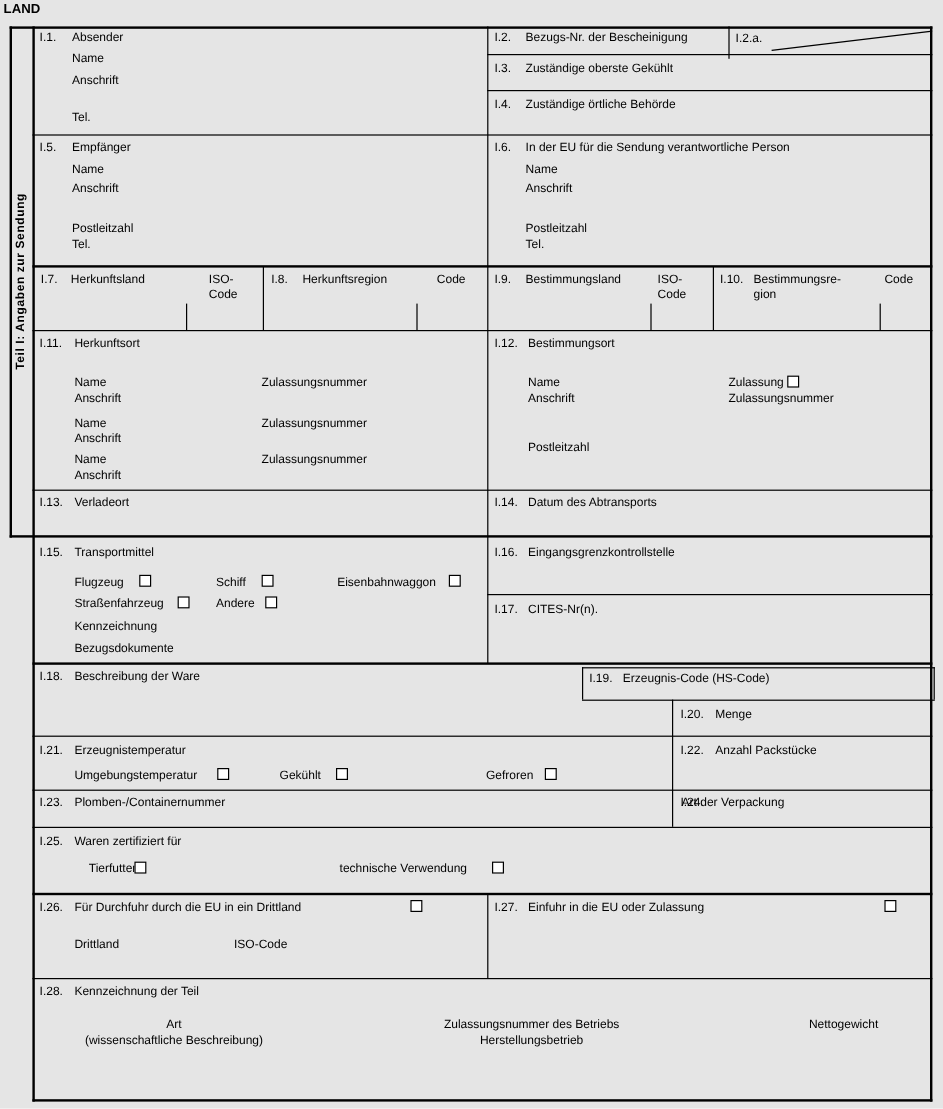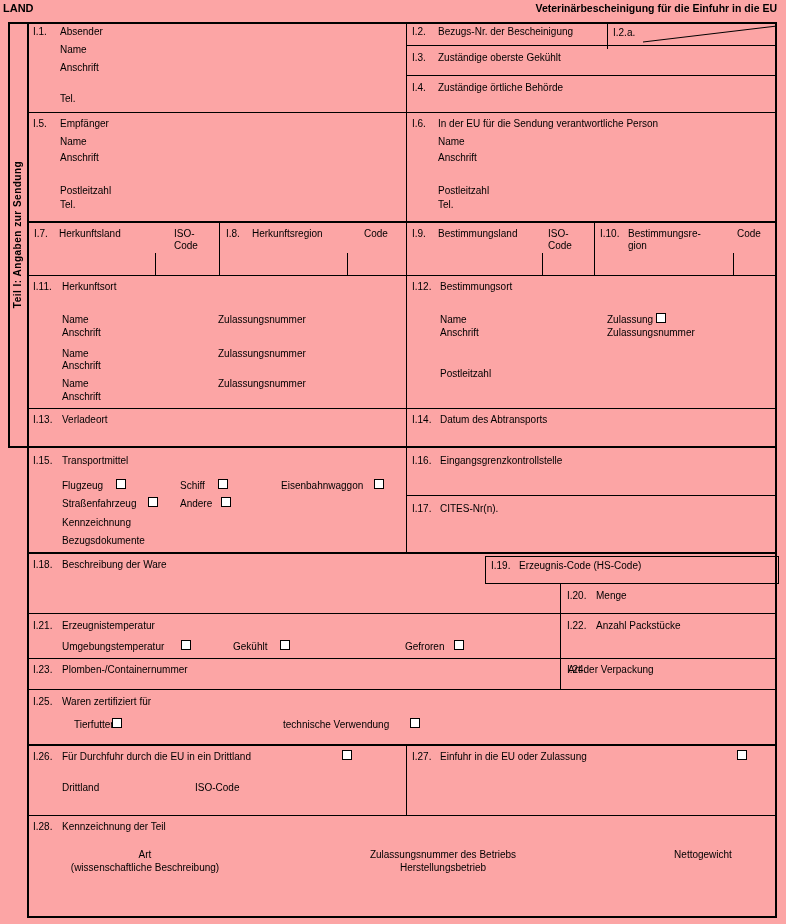--- a/index.html
+++ b/index.html
@@ -1,16 +1,16 @@
 <!DOCTYPE html>
 <html><head>
 <meta charset="utf-8">
 <style>
   html,body{margin:0;padding:0;background:#fff}
-  #form{position:relative;width:786px;height:924px;background:#fca5a5;
+  #form{position:relative;width:786px;height:924px;background:#e5e5e5;
         font-family:"Liberation Sans","DejaVu Sans",sans-serif;color:#000;overflow:hidden}
   .t{position:absolute;font-size:10px;line-height:12px;white-space:pre-line}
   .b{font-weight:bold}
   .ctr{text-align:center}
   .hl,.vl{position:absolute;background:#000}
   .cb{position:absolute;width:10px;height:10px;border:1px solid #000;background:#fff;box-sizing:border-box}
   .tick{position:absolute;width:1px;background:#000}
   #sidebar{position:absolute;left:8px;top:22px;width:19px;height:424px;display:flex;align-items:center;justify-content:center}
   #sidebar span{transform:rotate(-90deg);white-space:nowrap;font-weight:bold;font-size:10px;letter-spacing:.5px}
   #i2adiag{position:absolute;left:607px;top:22px}
@@ -111,21 +111,20 @@
   #cb7{left:181px;top:640px}  #cb8{left:280px;top:640px} #cb9{left:454px;top:640px}
   #cb10{left:112px;top:718px} #cb11{left:410px;top:718px}
   #cb12{left:342px;top:750px} #cb13{left:737px;top:750px}
 </style>
 </head>
 <body>
 
 <div id="form">
 
   <div class="t b" id="tland">LAND</div>
-  <div class="t b" id="ttitle">Veterinärbescheinigung für die Einfuhr in die EU</div>
 
   <div id="sidebar">
     <span>Teil I: Angaben zur Sendung</span>
   </div>
 
   <div class="hl" id="lh1"></div>
   <div class="hl" id="lh2"></div>
   <div class="hl" id="lh3"></div>
   <div class="hl" id="lh4"></div>
   <div class="hl" id="lh5"></div>

